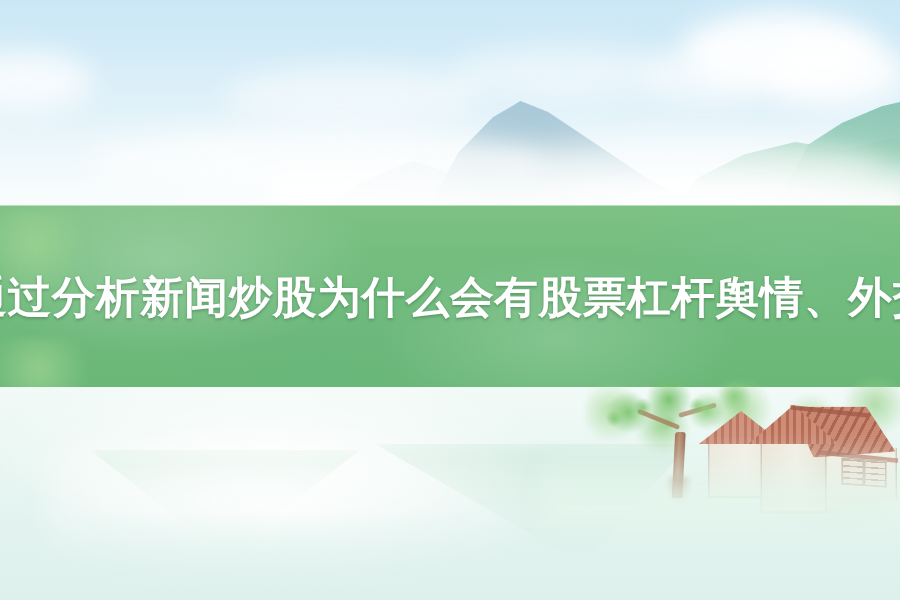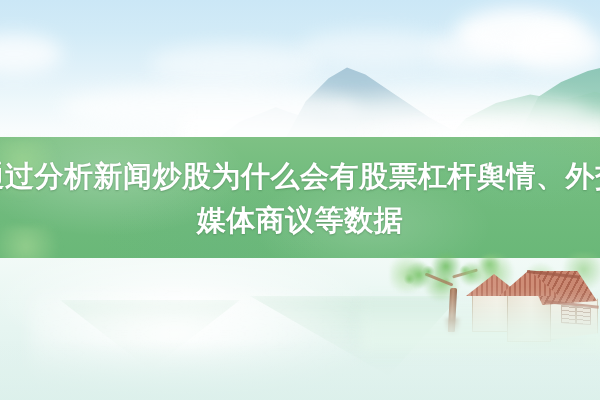--- a/index.html
+++ b/index.html
@@ -434,21 +434,20 @@
   <div class="cloud cloud-low2"></div>
   <div class="mist-band"></div>
   <div class="mist-band-2"></div>
 
   <div class="green-band"></div>
   <div class="band-leaf-tl"></div>
   <div class="band-leaf-bl"></div>
 
   <div class="title-wrap">
     <div class="title-line">通过分析新闻炒股为什么会有股票杠杆舆情、外交</div>
-    <div class="title-line">媒体商议等数据</div>
   </div>
 
   <div class="field"></div>
   <div class="field-wedge-a"></div>
   <div class="field-wedge-b"></div>
   <div class="field-haze-left"></div>
 
   <div class="foliage-right"></div>
   <div class="sprig"></div>
 

